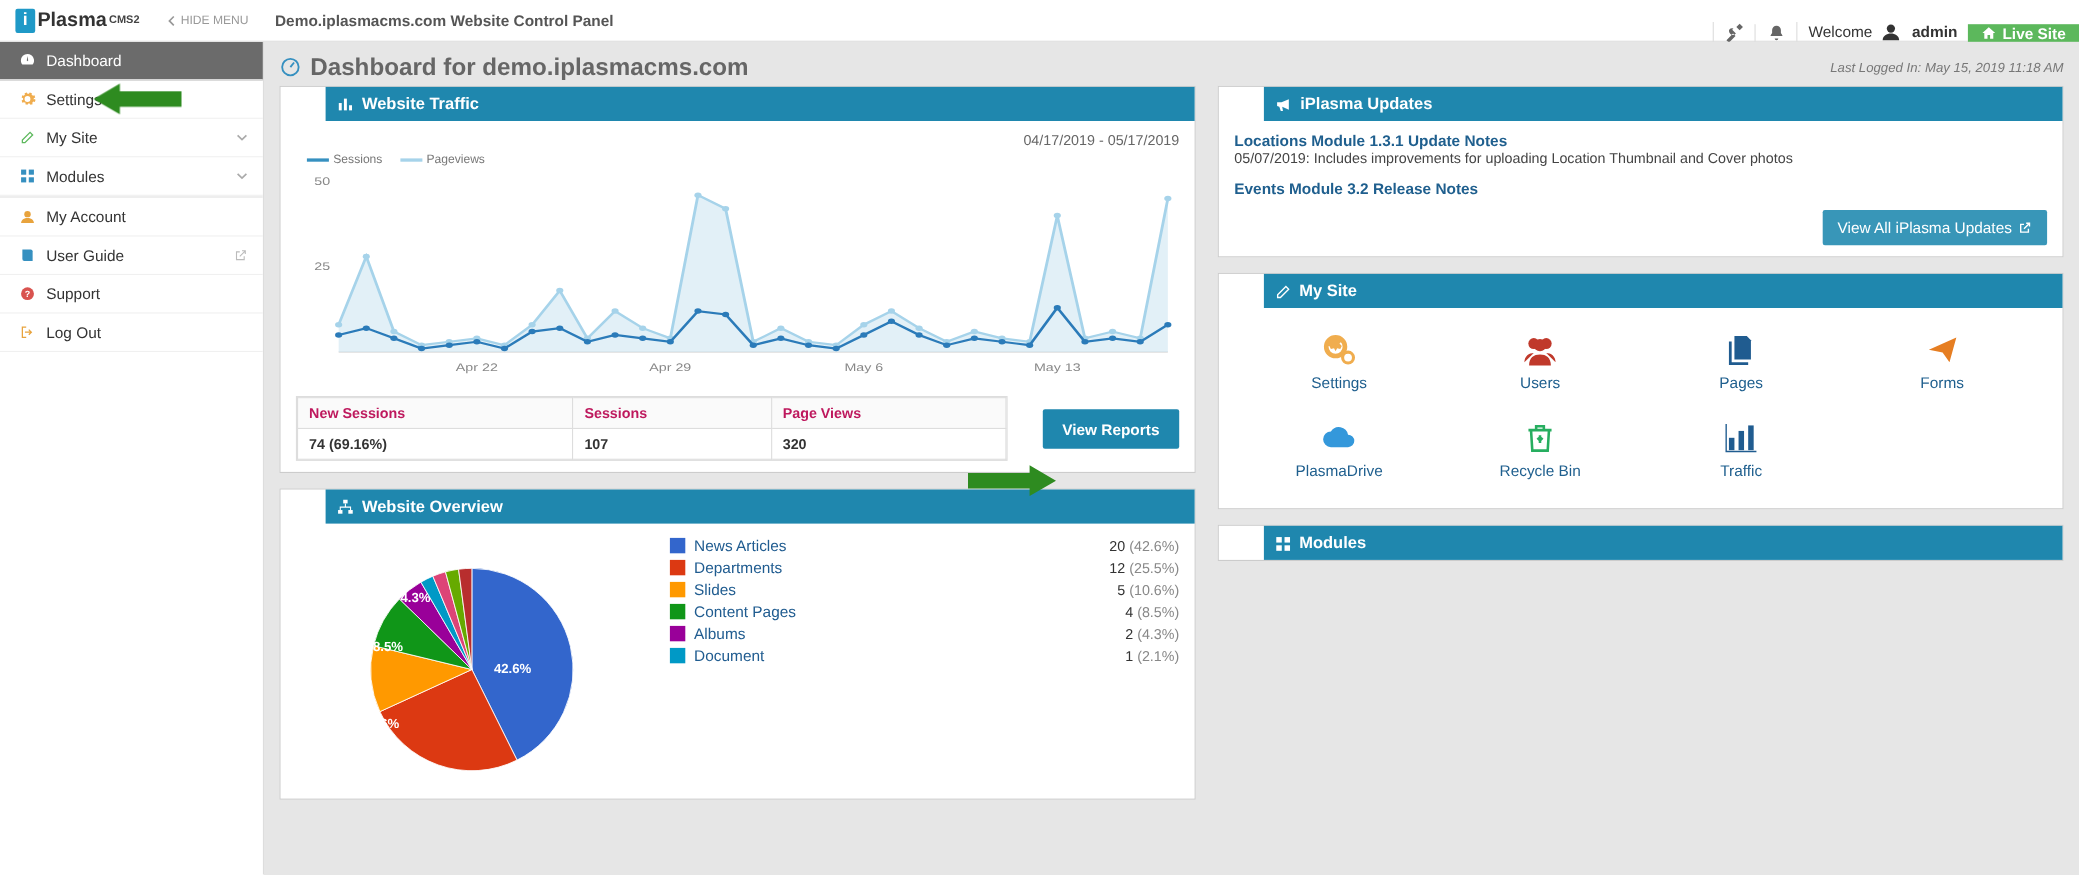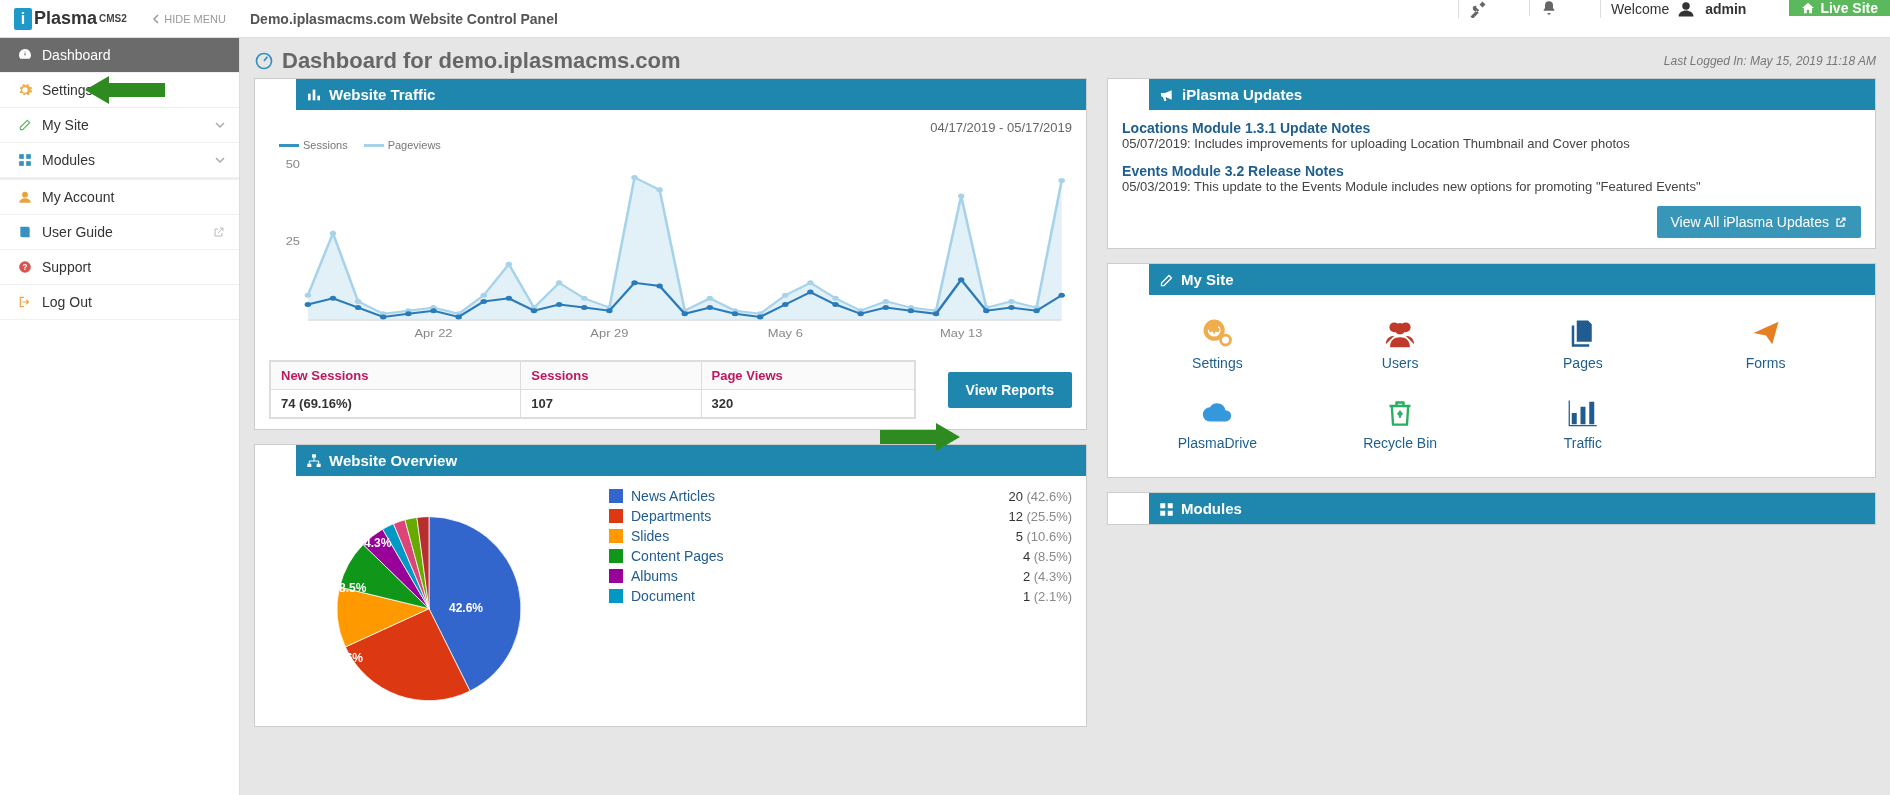--- a/index.html
+++ b/index.html
@@ -8,21 +8,21 @@
 
 
 .topbar { position: fixed; top: 0; left: 0; right: 0; height: 38px; background: #fff; border-bottom: 1px solid #ddd; display: flex; align-items: center; z-index: 10; }
 .brand { width: 240px; display: flex; align-items: center; justify-content: space-between; padding: 0 14px; }
 .brand-logo { display: flex; align-items: center; font-weight: bold; font-size: 18px; color: #333; }
 .brand-i { display: inline-flex; justify-content: center; align-items: center; width: 18px; height: 22px; background: #1f99c7; color: #fff; border-radius: 2px; margin-right: 2px; font-size: 16px; }
 .brand-cms { font-size: 10px; font-weight: bold; vertical-align: super; margin-left: 2px; color: #444; }
 .hide-menu { font-size: 11px; color: #999; cursor: pointer; display: flex; align-items: center; }
 .hide-menu svg { margin-right: 4px; }
 .page-title-area { flex: 1; padding: 0 10px; font-weight: bold; color: #555; font-size: 14px; }
-.top-actions { display: flex; align-items: flex-start; height: 38px; gap: 33px; }
+.top-actions { display: flex; align-items: flex-end; height: 38px; }
 .top-btn { width: 38px; border-left: 1px solid #ddd; display: flex; align-items: center; justify-content: center; cursor: pointer; color: #666; }
 .welcome { display: flex; align-items: center; padding: 0 10px; border-left: 1px solid #ddd; }
 .welcome b { margin-left: 6px; }
 .live-site { background: #5cb85c; color: #fff; display: flex; align-items: center; padding: 0 12px; font-weight: bold; cursor: pointer; }
 .live-site svg { margin-right: 5px; }
 
 
 .sidebar { position: fixed; top: 38px; left: 0; width: 240px; bottom: 0; background: #fff; border-right: 1px solid #ddd; overflow-y: auto; }
 .side-item { display: flex; align-items: center; padding: 9px 14px; color: #333; cursor: pointer; border-bottom: 1px solid #f0f0f0; position: relative; }
 .side-item .ico-wrap { width: 22px; display: flex; justify-content: center; }
@@ -447,21 +447,20 @@
           <span>iPlasma Updates</span>
         </div>
         <div class="panel-body" id="updates-body">
 
           <div class="update-item">
               <div class="u-title">Locations Module 1.3.1 Update Notes</div>
               <div class="u-body">05/07/2019: Includes improvements for uploading Location Thumbnail and Cover photos</div>
             </div>
             <div class="update-item">
               <div class="u-title">Events Module 3.2 Release Notes</div>
-              <div class="u-body">05/03/2019: This update to the Events Module includes new options for promoting "Featured Events"</div>
             </div>
             <div class="view-all">
             <span class="view-all-btn">
               <span>View All iPlasma Updates</span>
               <svg width="12" height="12" viewBox="0 0 24 24" fill="none" stroke="#fff" stroke-width="2.5">
                   <path d="M14 4h6v6M20 4L10 14M18 14v6H4V6h6"></path>
                 </svg>
             </span>
           </div>
         </div>

